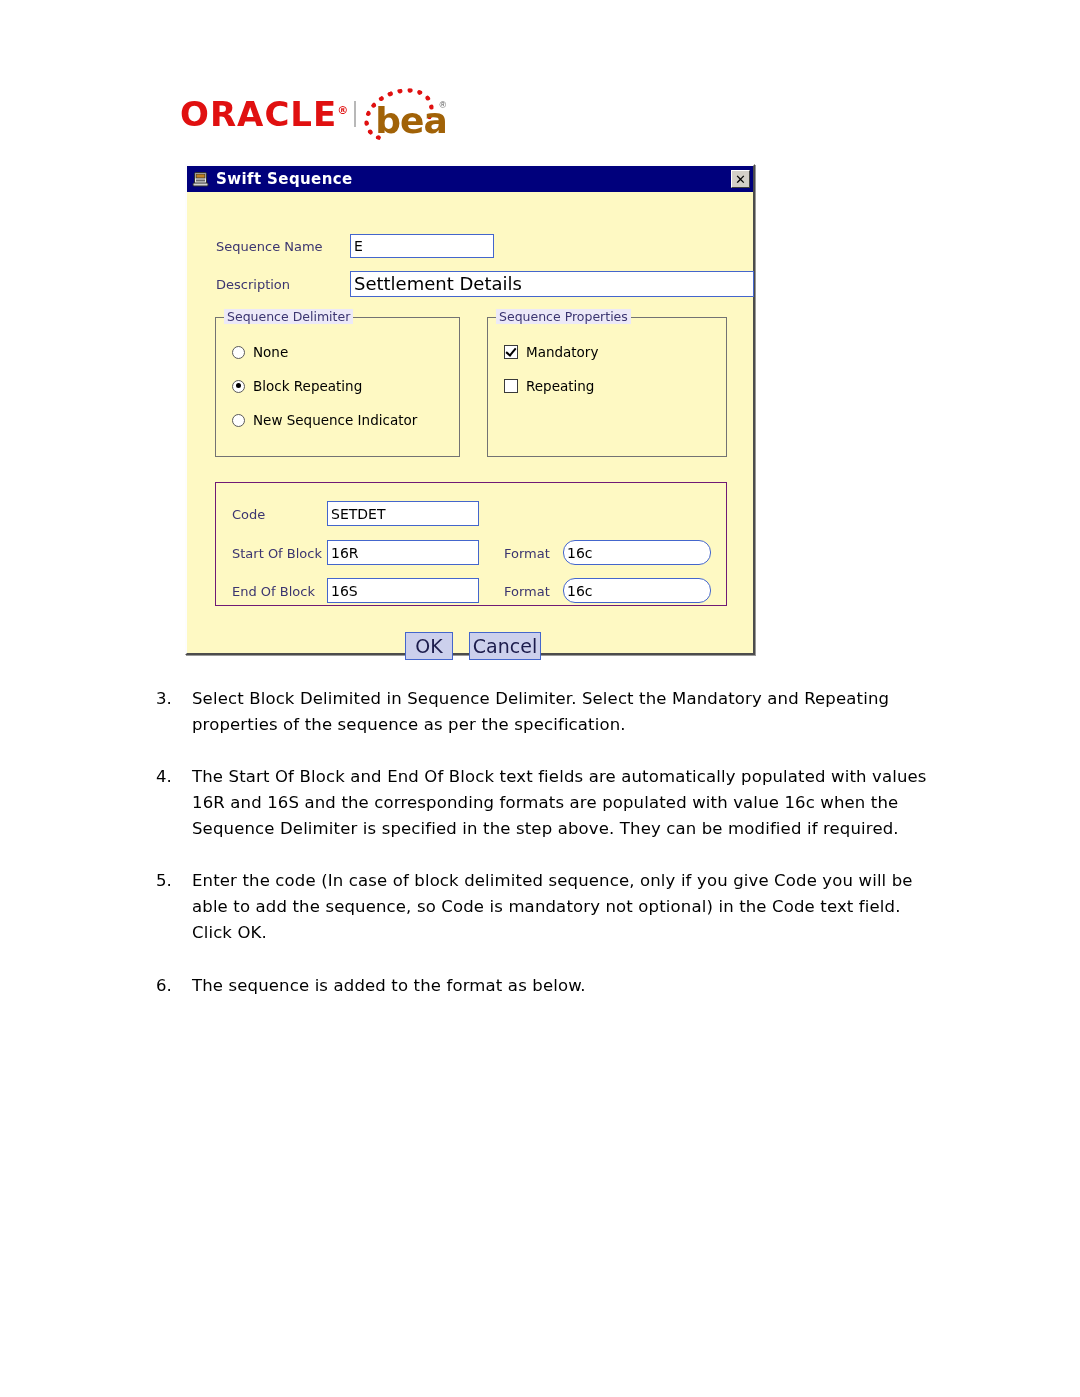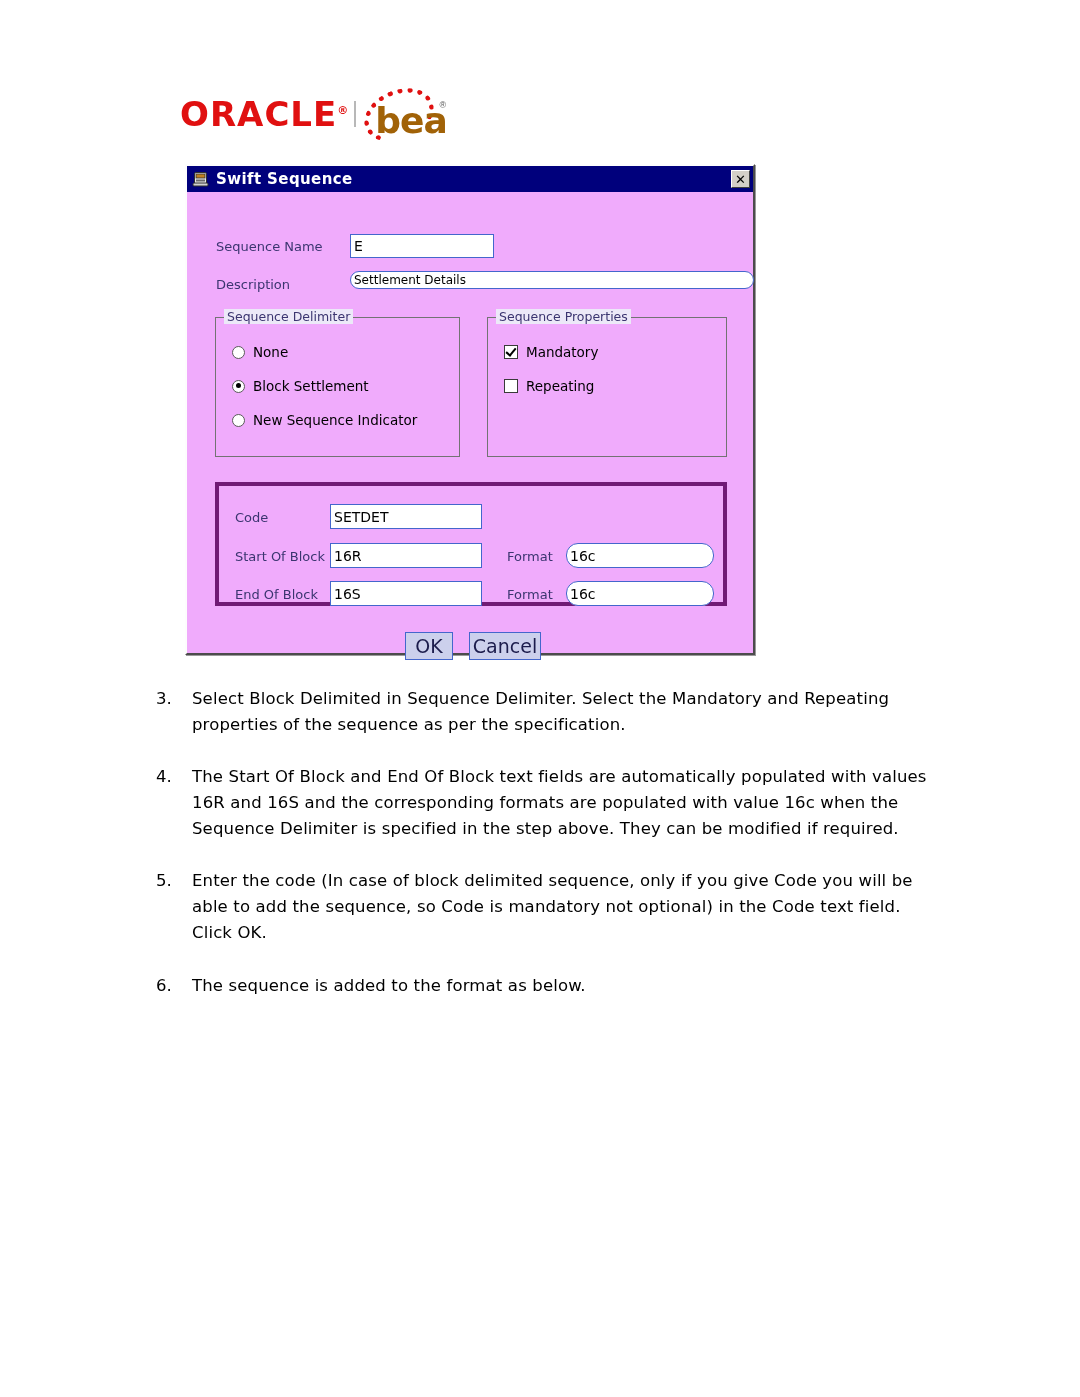--- a/index.html
+++ b/index.html
@@ -77,21 +77,21 @@
     color: #555;
   }
 
   
   #dialog {
     position: absolute;
     left: 185px;
     top: 164px;
     width: 570px;
     height: 491px;
-    background: #f0abfc;
+    background: #fef9c3;
     border-top: 2px solid #fdfdfd;
     border-left: 2px solid #fdfdfd;
     border-right: 2px solid #4c4c4c;
     border-bottom: 2px solid #4c4c4c;
     box-sizing: border-box;
     box-shadow: 1px 1px 0 0 #9a9a9a;
   }
   #titlebar {
     height: 26px;
     background: #00007c;
@@ -166,23 +166,22 @@
   .row-seqname { position: absolute; left: 29px; top: 42px; }
   .row-seqname .lbl { position: absolute; left: 0; top: 5px; }
   .row-seqname .txtfield {
     position: absolute; left: 134px; top: 0;
     width: 144px; height: 24px;
   }
   .row-desc { position: absolute; left: 29px; top: 79px; }
   .row-desc .lbl { position: absolute; left: 0; top: 6px; }
   .row-desc .txtfield {
     position: absolute; left: 134px; top: 0;
-    width: 404px; height: 18px;
-    font-size: 12px;
-    border-radius: 10px;
+    width: 404px; height: 26px;
+    font-size: 18px;
   }
 
   
   .groupbox {
     position: absolute;
     border: 1px solid #737373;
     box-sizing: border-box;
   }
   .groupbox > .gb-title {
     position: absolute;
@@ -247,21 +246,21 @@
     transform: rotate(40deg);
   }
 
   
   #panel-block {
     position: absolute;
     left: 28px;
     top: 290px;
     width: 512px;
     height: 124px;
-    border: 4px solid #701a75;
+    border: 1px solid #701a75;
     box-sizing: border-box;
   }
   #panel-block .frow { position: absolute; left: 0; width: 100%; height: 26px; }
   #panel-block .frow .lbl { position: absolute; left: 16px; top: 6px; }
   #panel-block .frow .f1 { position: absolute; left: 111px; top: 0; width: 152px; height: 25px; }
   #panel-block .frow .lbl2 { position: absolute; left: 288px; top: 6px; }
   #panel-block .frow .f2 { position: absolute; left: 347px; top: 0; width: 148px; height: 25px; border-radius: 12px; }
   #row-code { top: 18px; }
   #row-start { top: 57px; }
   #row-end { top: 95px; }
@@ -355,21 +354,21 @@
     <div class="groupbox" id="gb-delimiter">
       <span class="gb-title">Sequence Delimiter</span>
 
       <div class="optrow" style="top:26px;">
         <span class="radio"></span>
         <span class="ctl-label">None</span>
       </div>
 
       <div class="optrow" style="top:60px;">
         <span class="radio on"></span>
-        <span class="ctl-label">Block Settlement</span>
+        <span class="ctl-label">Block Repeating</span>
       </div>
 
       <div class="optrow" style="top:94px;">
         <span class="radio"></span>
         <span class="ctl-label">New Sequence Indicator</span>
       </div>
     </div>
 
     <div class="groupbox" id="gb-properties">
       <span class="gb-title">Sequence Properties</span>

